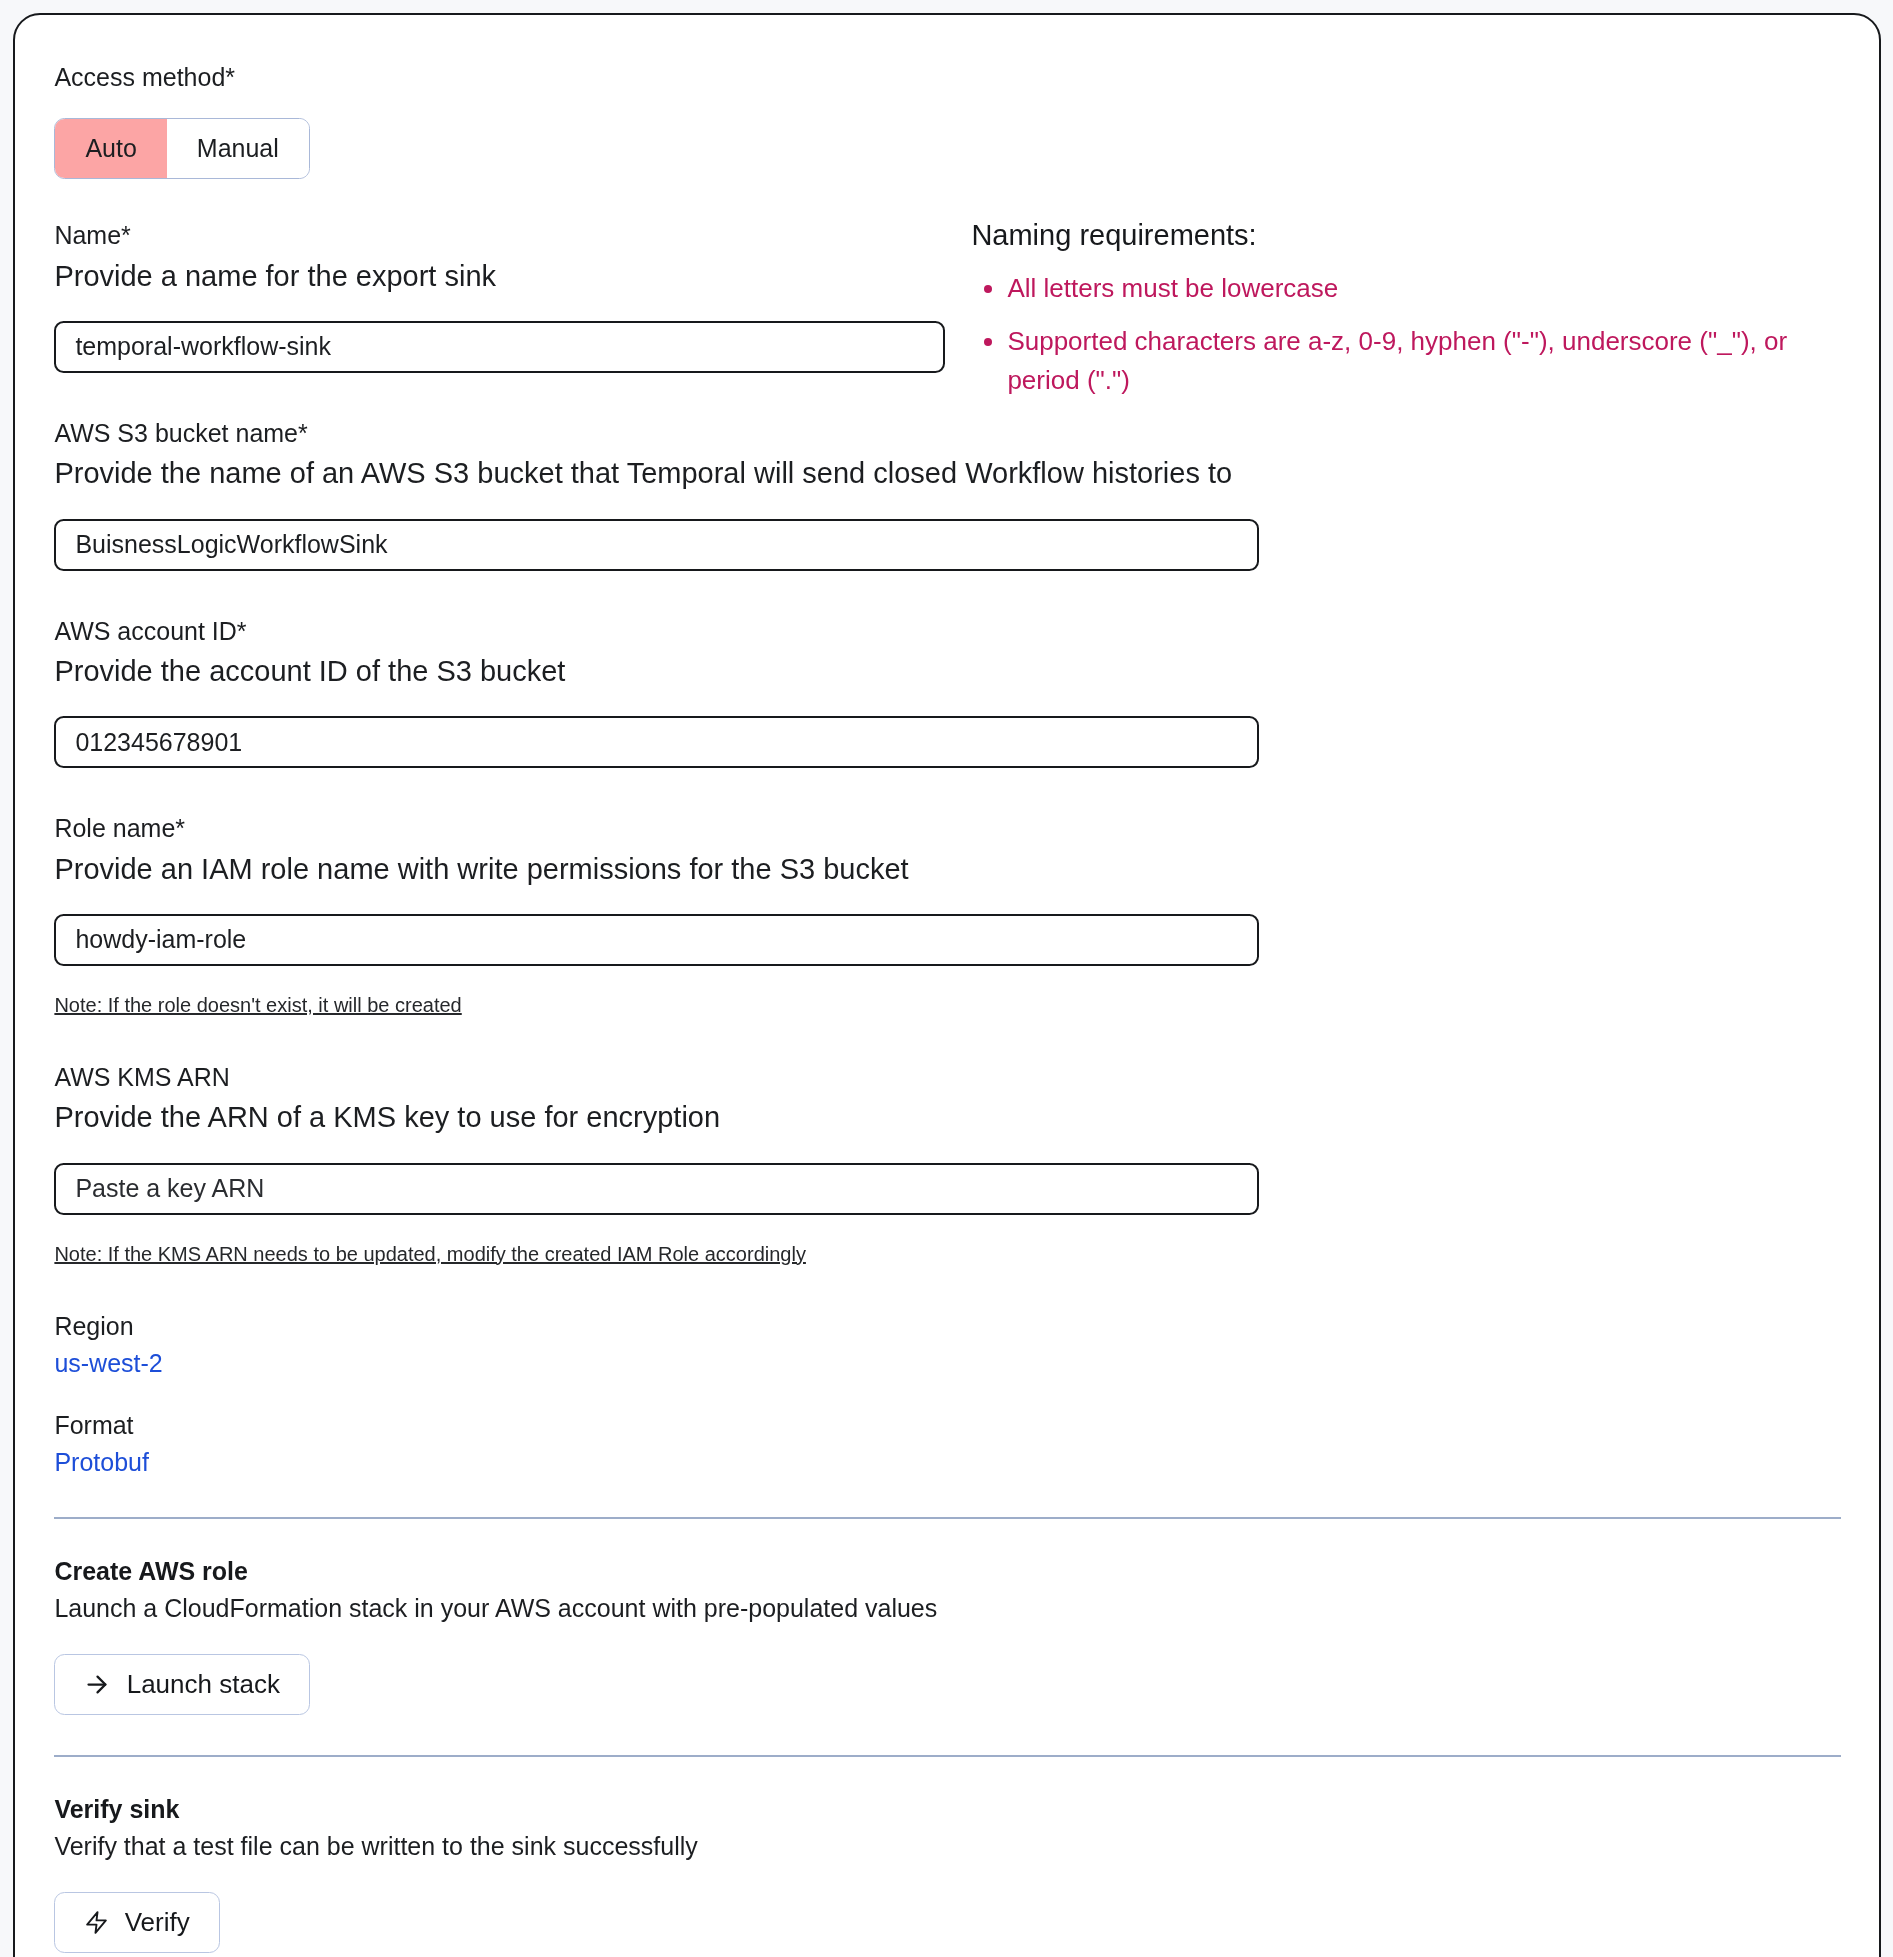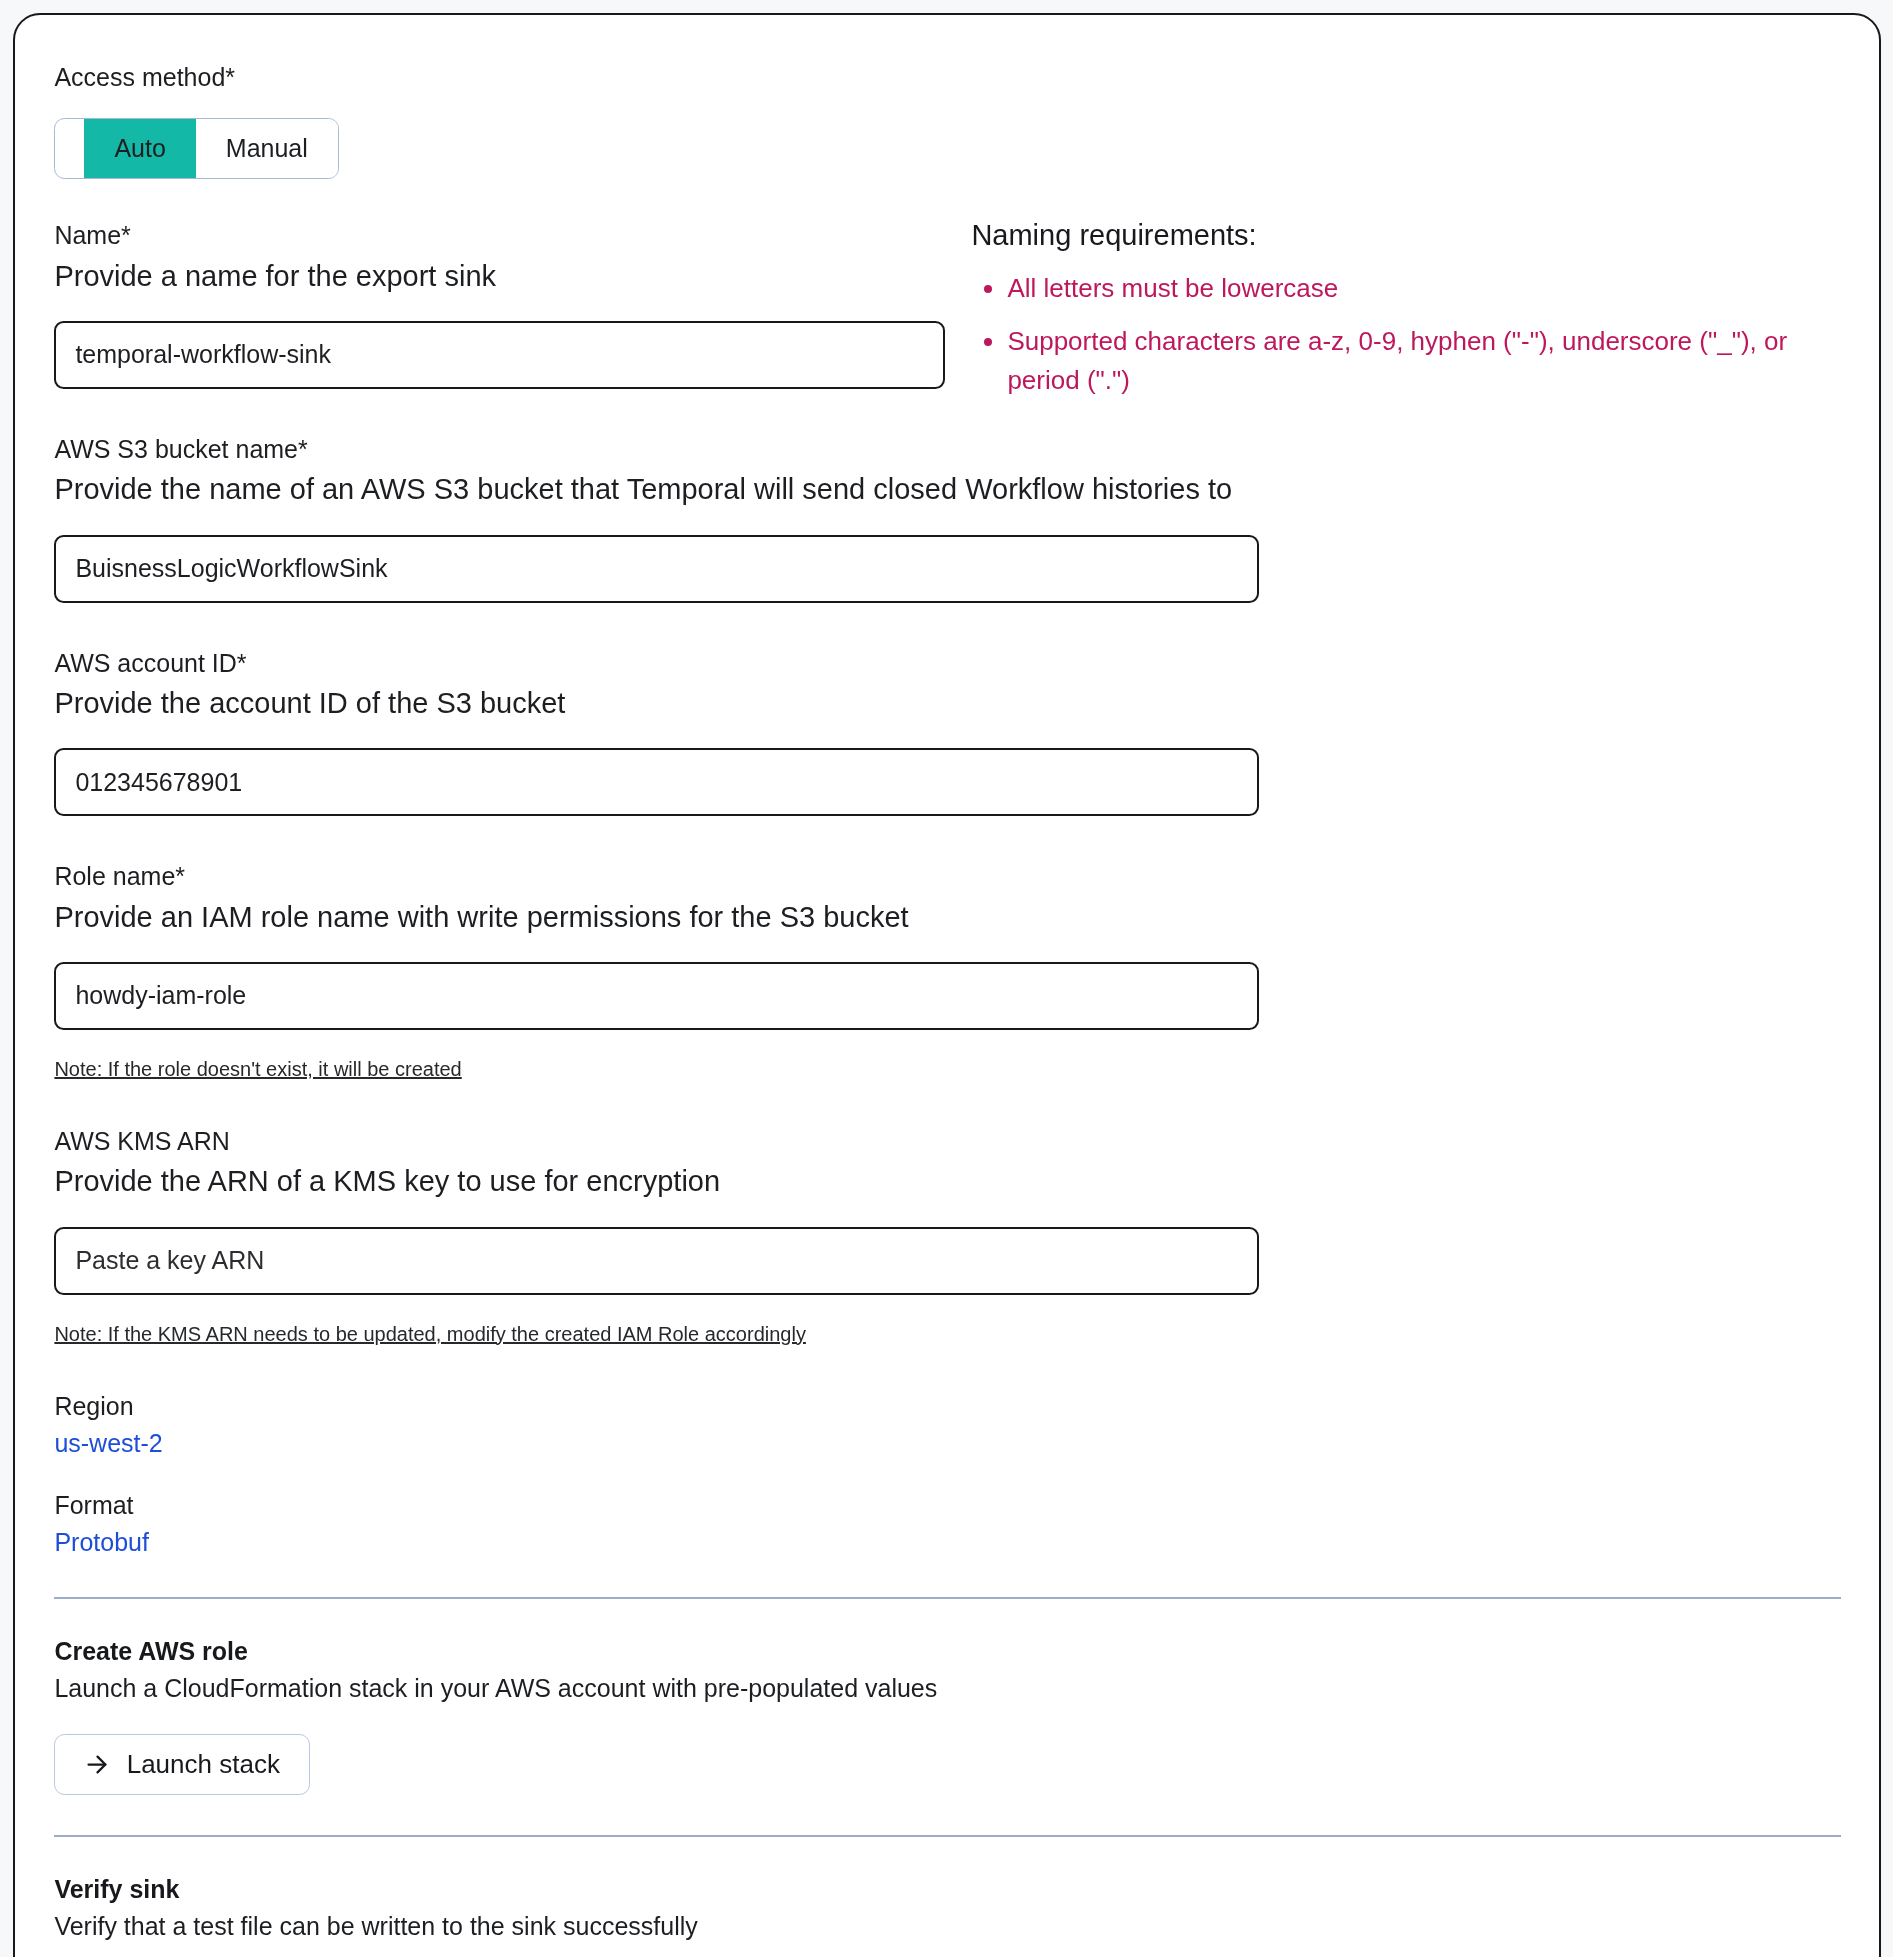--- a/index.html
+++ b/index.html
@@ -19,21 +19,21 @@
     min-height: 1927px;
   }
 
   
   .field-label { font-size: 25px; line-height: 1.35; color: #1c1e21; }
   .field-desc  { font-size: 29px; line-height: 1.35; color: #1c1e21; margin-top: 3.8px; }
   .note { font-size: 20px; color: #26282b; margin-top: 28px; text-decoration: underline; }
 
   .text-input {
     display: block;
-    height: 68px;
+    height: 52px;
     margin-top: 25px;
     border: 2.4px solid #17191c;
     border-radius: 9.6px;
     padding: 0 19px;
     font-size: 25px;
     font-family: inherit;
     color: #1c1e21;
     background: #fff;
     width: 100%;
     outline: none;
@@ -56,21 +56,21 @@
     appearance: none;
     border: none;
     background: #fff;
     font-family: inherit;
     font-size: 25px;
     color: #1c1e21;
     height: 59px;
     padding: 0 30px;
     cursor: pointer;
   }
-  .toggle .seg.selected { background: #14b8a6; margin-left: 29px; }
+  .toggle .seg.selected { background: #fca5a5; }
 
   
   .name-row { display: flex; align-items: flex-start; }
   .name-col { width: 891px; flex: 0 0 891px; }
   .naming-req { flex: 1; padding-left: 26px; }
   .nr-title { font-size: 29px; color: #17191c; }
   .nr-list { margin: 17px 0 0 0; padding-left: 36px; }
   .nr-list li { font-size: 26px; line-height: 1.5; margin-bottom: 13.4px; color: #be185d; }
 
   .wide { width: 1205px; }

